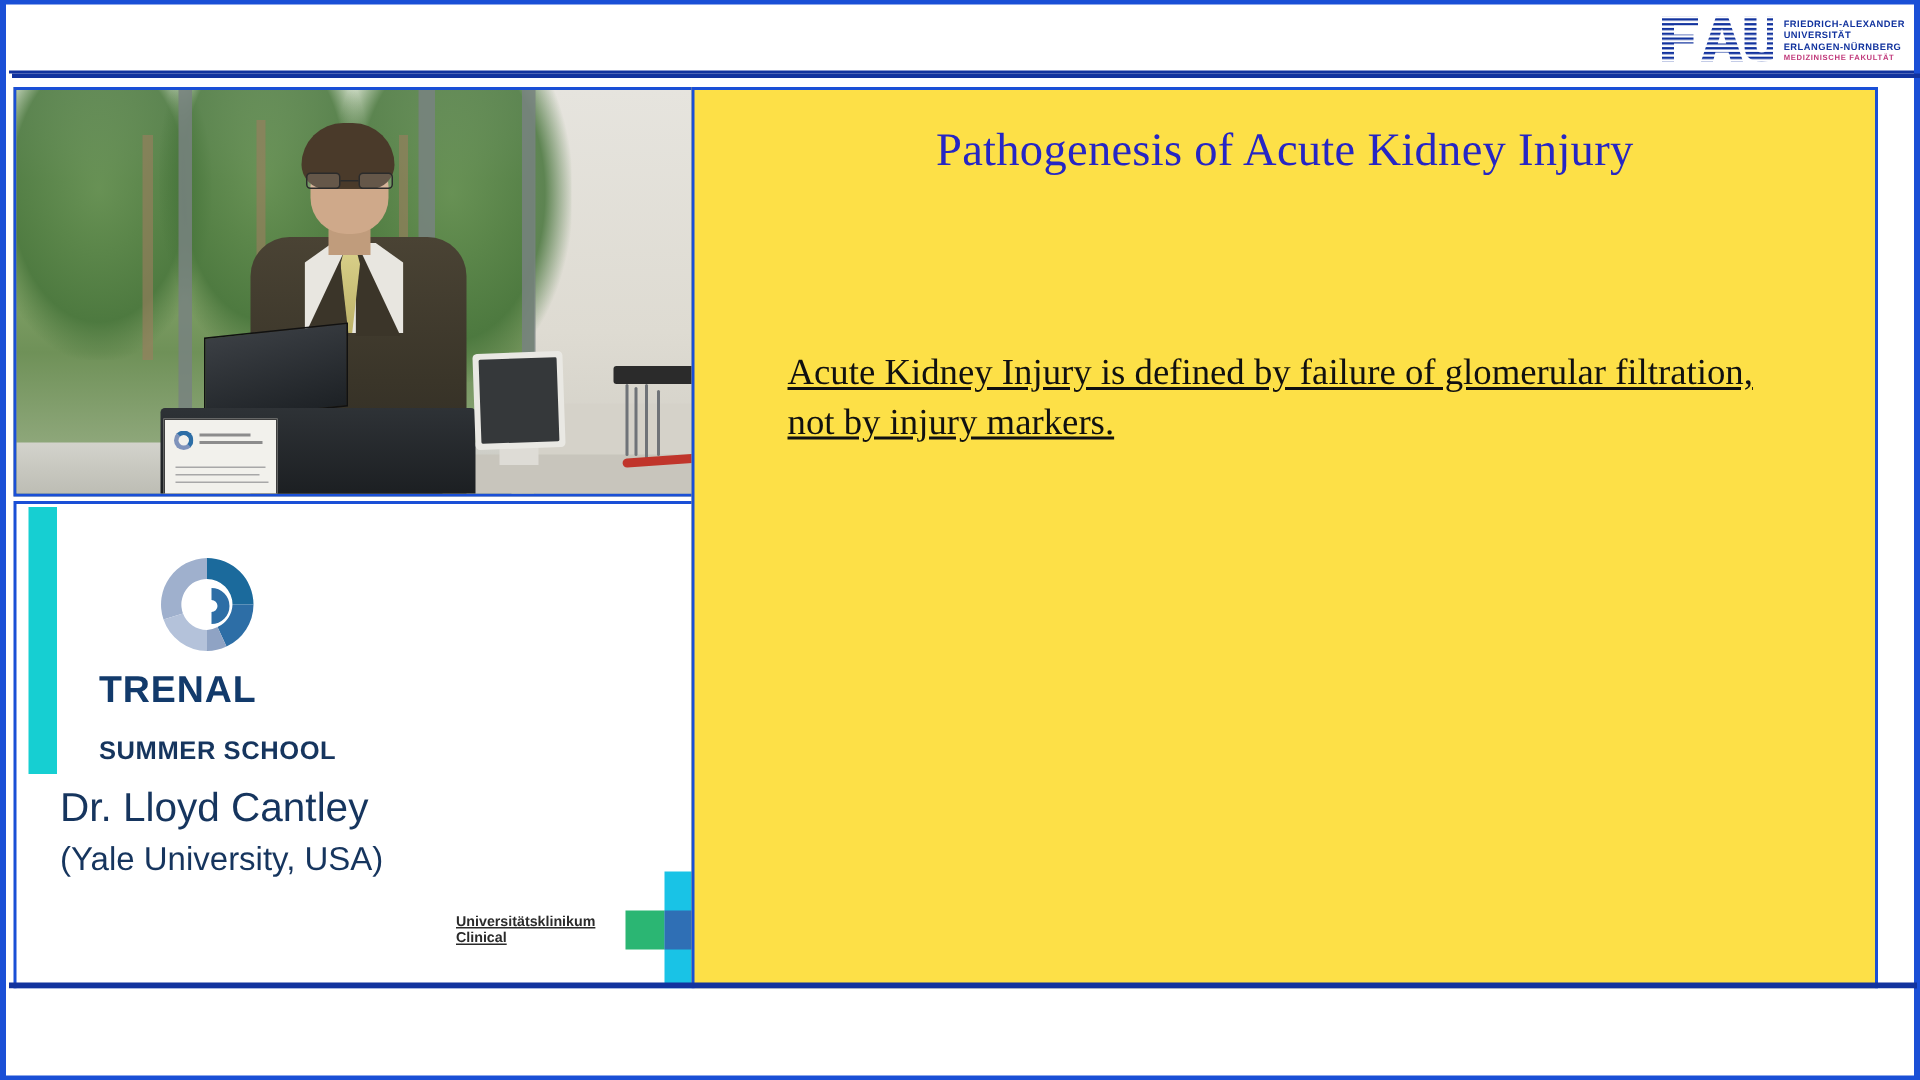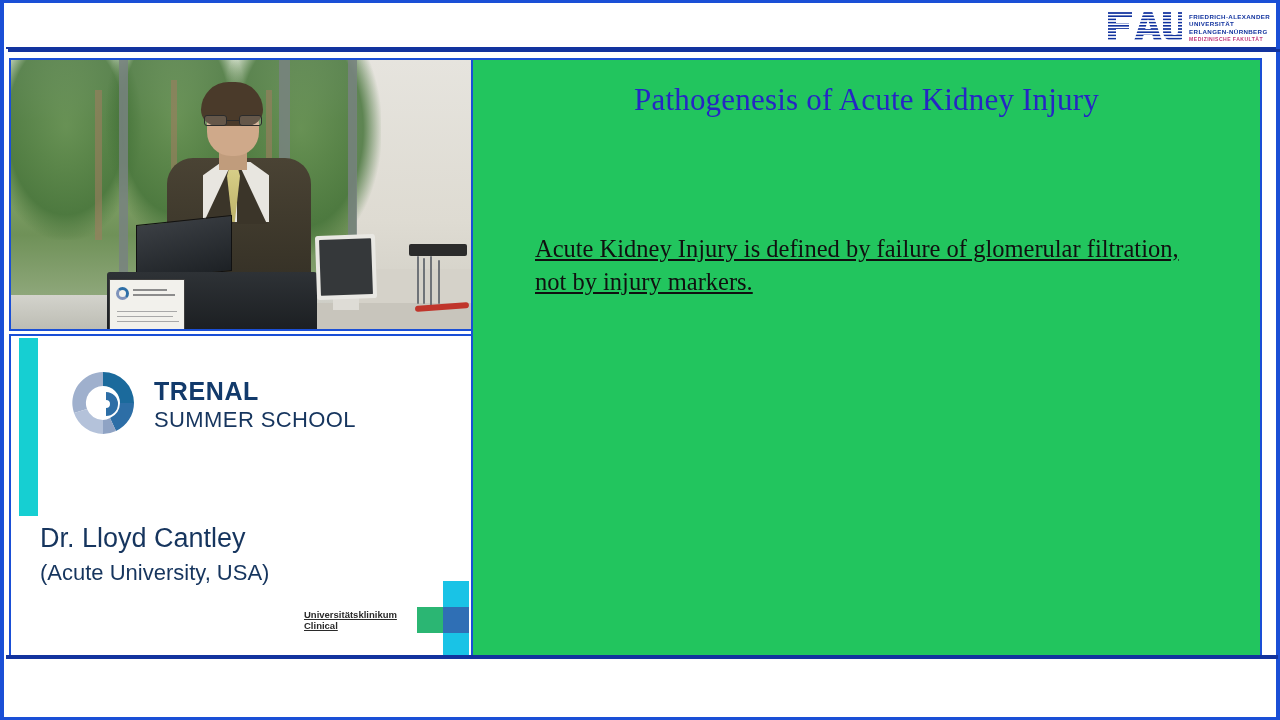--- a/index.html
+++ b/index.html
@@ -225,31 +225,31 @@
     background: #ffffff;
     border: 2px solid #1a4fd6;
     overflow: hidden;
   }
   .card-accent {
     position: absolute; left: 8px; top: 2px; width: 19px; height: 178px;
     background: #16cfd2;
   }
   .card-logo {
     position: absolute; left: 55px; top: 30px;
-    display: flex; align-items: center;
+    display: flex; align-items: center; flex-direction: column;
   }
   .tr-mark { position: relative; width: 74px; height: 80px; margin-right: 14px; }
   .tr-words { display: flex; flex-direction: column; }
   .tr-words .t1 {
     font-size: 25px; font-weight: bold; color: #123a6b;
     letter-spacing: 0.6px; line-height: 28px;
   }
   .tr-words .t2 {
-    font-size: 22px; font-weight: normal; color: #16355e;
-    letter-spacing: 0.4px; line-height: 30px;
+    font-size: 17px; font-weight: bold; color: #16355e;
+    letter-spacing: 0.4px; line-height: 30px; margin-top: 12px;
   }
 
   .card-title {
     position: absolute; left: 36px; top: 472px;
     font-size: 26px; font-weight: bold; color: #123a6b;
     letter-spacing: 0.2px;
   }
   .card-sub1 {
     position: absolute; left: 36px; top: 520px;
     font-size: 27px; color: #16355e;
@@ -277,23 +277,23 @@
     background: #2bb673;
   }
   .uk-c {
     position: absolute; left: 26px; top: 26px; width: 26px; height: 26px;
     background: #2f6fb5;
   }
 
   
   .slide {
     position: absolute;
-    left: 467px; top: 55px;
+    left: 457px; top: 55px;
     width: 791px; height: 603px;
-    background: #22c55e;
+    background: #fde047;
     border: 2px solid #1a4fd6;
   }
   .slide-title {
     position: absolute; left: 0; right: 0; top: 22px;
     text-align: center;
     font-family: "Liberation Serif", serif;
     font-size: 31px;
     color: #2626c4;
     letter-spacing: 0.2px;
   }
@@ -422,21 +422,21 @@
         </svg>
       </div>
       <div class="tr-words">
         <div class="t1">TRENAL</div>
         <div class="t2">SUMMER SCHOOL</div>
       </div>
     </div>
   </div>
 
   <div class="card-sub1">Dr. Lloyd Cantley</div>
-  <div class="card-sub2">(Acute University, USA)</div>
+  <div class="card-sub2">(Yale University, USA)</div>
 
   <div class="uk-logo">
     <div class="uk-words">
       <div>Universitätsklinikum</div>
       <div>Clinical</div>
     </div>
     <div class="uk-cross">
       <div class="uk-v"></div>
       <div class="uk-h"></div>
       <div class="uk-c"></div>

